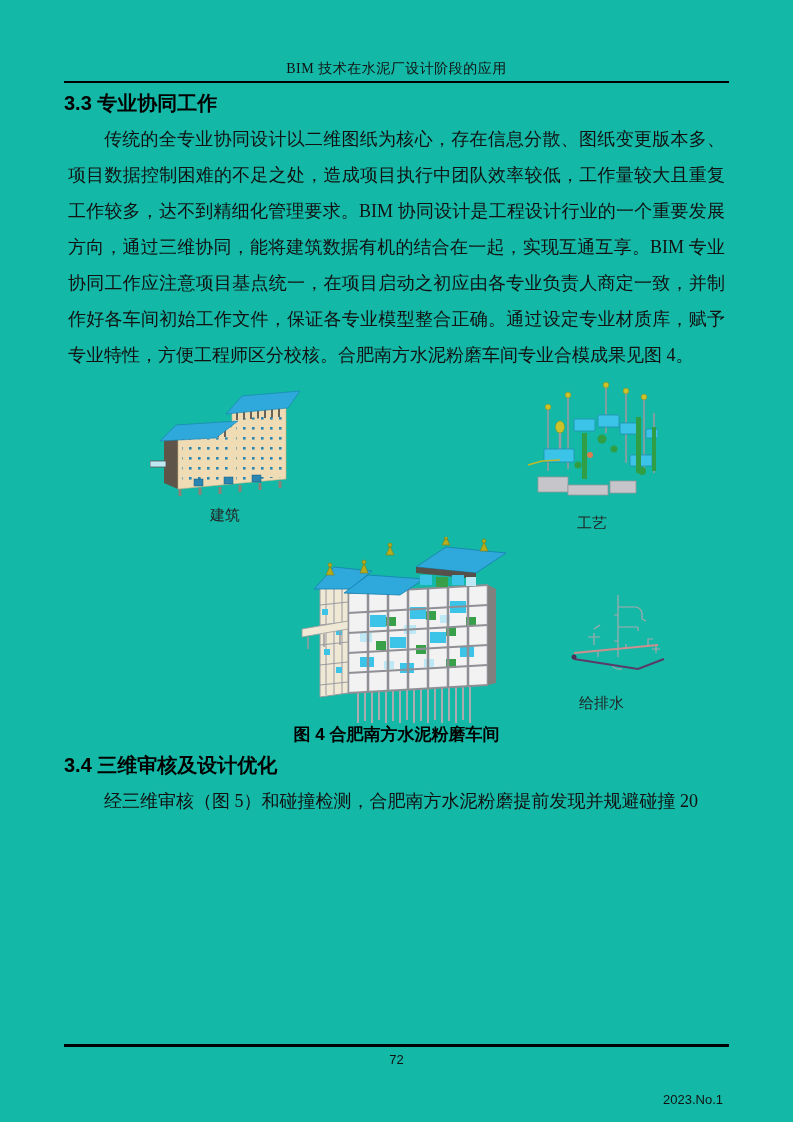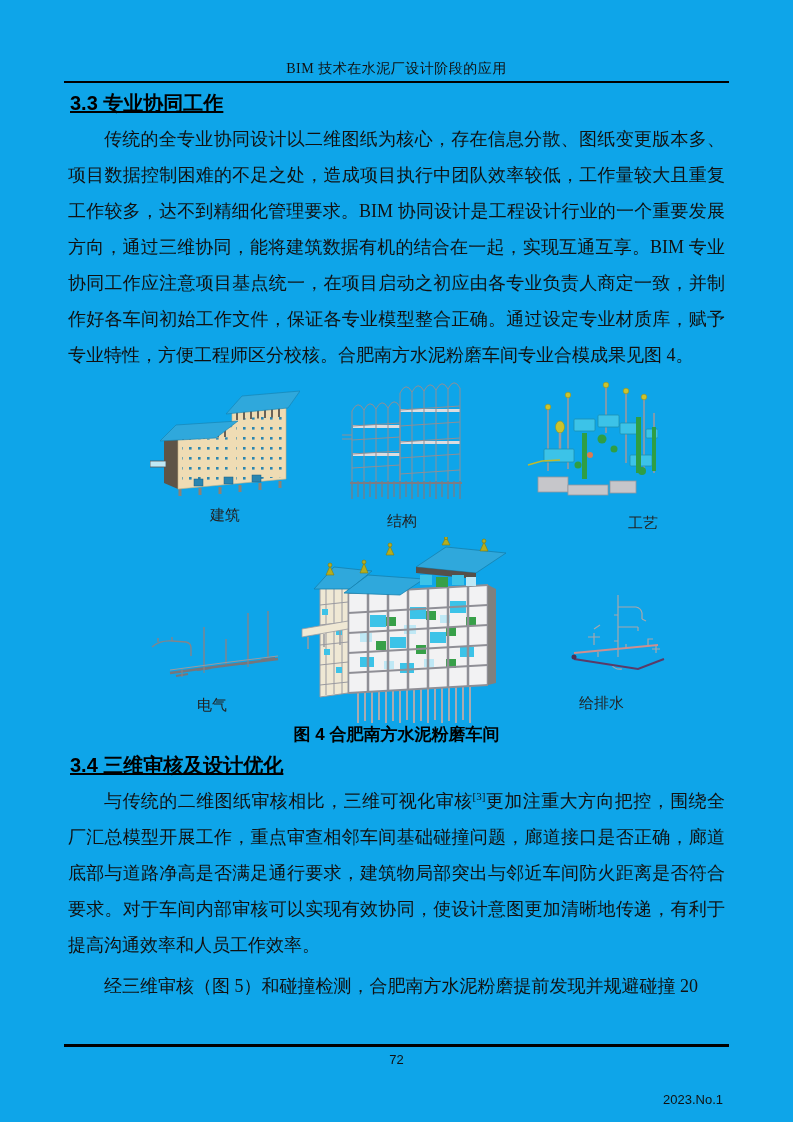--- a/index.html
+++ b/index.html
@@ -1,29 +1,29 @@
 <!DOCTYPE html>
 <html><head>
 <meta charset="utf-8">
 <style>
   html,body { margin:0; padding:0; background:#e9e9e9; }
   .page {
     position:relative; width:793px; height:1122px; margin:0 auto;
-    background:#0ea5e9; overflow:hidden;
+    background:#14b8a6; overflow:hidden;
     font-family:"Liberation Serif","DejaVu Serif",serif; color:#111;
   }
   .header {
     margin:0 64px; padding-top:60px; padding-bottom:3px;
     border-bottom:2px solid #000; text-align:center;
     font-size:14px; letter-spacing:.5px;
   }
   .content { margin:0 64px; }
   h2.sec {
-    margin:7px 6px 0; font-family:"Liberation Sans","DejaVu Sans",sans-serif;
-    font-weight:bold; font-size:20px; line-height:26px; color:#000;text-decoration:underline;
+    margin:7px 0 0; font-family:"Liberation Sans","DejaVu Sans",sans-serif;
+    font-weight:bold; font-size:20px; line-height:26px; color:#000;
   }
   p.body {
     margin:5px 4px 0; font-size:18px; line-height:36px;
     text-align:justify; text-indent:2em;
   }
   sup.supref { font-size:11px; line-height:0; }
   .fig4 { position:relative; height:372px; }
   .figcell { position:absolute; text-align:center; }
   .figcell svg { display:block; margin:0 auto; }
   .figlabel { margin-top:5px; font-size:15px; color:#222; }
@@ -74,45 +74,22 @@
           <polygon points="10,58 26,42 88,38 66,55" fill="#2FA8DC" stroke="#1580AD" stroke-width="0.6"></polygon>
           <polygon points="76,31 92,13 150,8 138,25" fill="#2FA8DC" stroke="#1580AD" stroke-width="0.6"></polygon>
           <rect x="44" y="96" width="9" height="7" fill="#2A85B0" stroke="#1A5B80" stroke-width="0.5"></rect>
           <rect x="74" y="94" width="9" height="7" fill="#2A85B0" stroke="#1A5B80" stroke-width="0.5"></rect>
           <rect x="102" y="92" width="9" height="7" fill="#2A85B0" stroke="#1A5B80" stroke-width="0.5"></rect>
           <rect x="0" y="78" width="16" height="6" fill="#BFE8F5" stroke="#555555" stroke-width="0.8"></rect>
         </svg>
         <div class="figlabel">建筑</div>
       </div>
 
-      <div class="figcell" style="left:274px; top:0; width:128px;">
-        <svg width="128" height="134" viewBox="0 0 128 134">
-          <g stroke="#8F8F96" stroke-width="1" fill="none">
-            <rect x="15" y="52" width="47" height="3" fill="#DCDCDF" stroke="none"></rect>
-            <rect x="62" y="36" width="60" height="3" fill="#DCDCDF" stroke="none"></rect>
-            <rect x="15" y="80" width="47" height="3" fill="#DCDCDF" stroke="none"></rect>
-            <rect x="62" y="68" width="60" height="3" fill="#DCDCDF" stroke="none"></rect>
-            <path d="M14,38 V108 M26,37 V108 M38,36 V108 M50,35 V108 M62,34 V108"></path>
-            <path d="M62,20 V108 M74,19 V108 M86,18 V108 M98,17 V108 M110,16 V108 M122,15 V108"></path>
-            <path d="M14,53 L62,50 M14,67 L62,64 M14,81 L62,78 M14,95 L62,92"></path>
-            <path d="M62,37 L122,33 M62,53 L122,49 M62,69 L122,65 M62,85 L122,81 M62,101 L122,97"></path>
-            <path d="M14,38 Q20,26 26,37 M26,37 Q32,25 38,36 M38,36 Q44,24 50,35 M50,35 Q56,23 62,34"></path>
-            <path d="M62,20 Q68,8 74,19 M74,19 Q80,7 86,18 M86,18 Q92,6 98,17 M98,17 Q104,5 110,16 M110,16 Q116,4 122,15"></path>
-            <path d="M4,62 h10 M4,66 h10"></path>
-          </g>
-          <g stroke="#7C7C84" stroke-width="1.3" fill="none">
-            <path d="M14,108 V126 M26,108 V126 M38,108 V126 M50,108 V126 M62,108 V126 M74,108 V126 M86,108 V126 M98,108 V126 M110,108 V126 M122,108 V126"></path>
-            <path d="M20,108 V124 M32,108 V124 M44,108 V124 M56,108 V124 M68,108 V124 M80,108 V124 M92,108 V124 M104,108 V124 M116,108 V124"></path>
-            <path d="M12,110 h112" stroke-width="2"></path>
-          </g>
-        </svg>
-        <div class="figlabel">结构</div>
-      </div>
-
-      <div class="figcell" style="left:462px; top:0; width:132px;text-align:right;">
+
+      <div class="figcell" style="left:462px; top:0; width:132px;">
         <svg width="132" height="136" viewBox="0 0 132 136">
           <g stroke="#9A9AA0" stroke-width="1.6" fill="none">
             <path d="M22,36 V98 M42,24 V96 M80,14 V60 M100,20 V90 M118,26 V96 M128,40 V100"></path>
           </g>
           <g fill="#CCC32B" stroke="#97901C" stroke-width="0.6">
             <circle cx="22" cy="34" r="2.8"></circle>
               <circle cx="42" cy="22" r="2.8"></circle>
             <circle cx="80" cy="12" r="2.8"></circle>
               <circle cx="100" cy="18" r="2.8"></circle>
             <circle cx="118" cy="24" r="2.8"></circle>
@@ -140,36 +117,20 @@
           <g fill="#C6C6CA" stroke="#97979D" stroke-width="0.8">
             <rect x="12" y="104" width="30" height="15"></rect>
             <rect x="42" y="112" width="40" height="10"></rect>
             <rect x="84" y="108" width="26" height="12"></rect>
           </g>
           <polyline points="2,92 16,88 34,87" stroke="#C3BA28" stroke-width="1.4" fill="none"></polyline>
         </svg>
         <div class="figlabel">工艺</div>
       </div>
 
-      <div class="figcell" style="left:78px; top:222px; width:140px;">
-        <svg width="140" height="96" viewBox="0 0 140 96">
-          <g stroke="#84848A" stroke-width="1.4" fill="none">
-            <path d="M10,52 q8,-7 20,-6 l14,1 q5,1 5,6 v8"></path>
-            <path d="M16,47 v-4 M30,46 v-4"></path>
-            <path d="M62,32 V72 M84,44 V69 M106,18 V66 M126,16 V62"></path>
-          </g>
-          <path d="M28,78 L80,71 L136,64" stroke="#76767C" stroke-width="2.6" fill="none"></path>
-          <path d="M28,75 L80,68 L136,61" stroke="#9A9AA0" stroke-width="1" fill="none"></path>
-          <g stroke="#76767C" stroke-width="2.2" fill="none">
-            <path d="M55,75 l14,-2 M99,69 l14,-2 M119,65 l14,-2 M34,81 l12,-2"></path>
-          </g>
-          <path d="M40,74 v8 M62,72 v6 M106,66 v6" stroke="#84848A" stroke-width="1.2" fill="none"></path>
-        </svg>
-        <div class="figlabel">电气</div>
-      </div>
 
       <div class="figcell" style="left:236px; top:164px; width:212px;">
         <svg width="212" height="188" viewBox="0 0 212 188">
           <g stroke="#AAAAAF" stroke-width="2" fill="none">
             <path d="M58,148 V186 M65,148 V184 M72,149 V186 M79,149 V183 M86,150 V186 M93,150 V184 M100,151 V186 M107,151 V183 M114,152 V186 M121,152 V184 M128,152 V186 M135,151 V183 M142,151 V186 M149,150 V184 M156,150 V186 M163,149 V183 M170,149 V186"></path>
           </g>
           <polygon points="48,56 188,48 188,148 48,156" fill="#F2F2F3"></polygon>
           <g fill="#3CC3E8">
             <rect x="70" y="78" width="16" height="12"></rect>
               <rect x="110" y="70" width="16" height="12"></rect>
@@ -257,21 +218,20 @@
           <circle cx="40" cy="70" r="2.5" fill="#4A2F55"></circle>
         </svg>
         <div class="figlabel">给排水</div>
       </div>
 
       <div class="figcaption">图 4 合肥南方水泥粉磨车间</div>
     </div>
 
     <h2 class="sec">3.4 三维审核及设计优化</h2>
 
-    <p class="body"><span>与传统的二维图纸审核相比，三维可视化审核</span><sup class="supref">[3]</sup><span>更加注重大方向把控，围绕全厂汇总模型开展工作，重点审查相邻车间基础碰撞问题，廊道接口是否正确，廊道底部与道路净高是否满足通行要求，建筑物局部突出与邻近车间防火距离是否符合要求。对于车间内部审核可以实现有效协同，使设计意图更加清晰地传递，有利于提高沟通效率和人员工作效率。</span></p>
 
     <p class="body">经三维审核（图 5）和碰撞检测，合肥南方水泥粉磨提前发现并规避碰撞 20</p>
 
   </div>
 
   <div class="footer">
     <span class="pagenum">72</span>
     <span class="issue">2023.No.1</span>
   </div>
 

